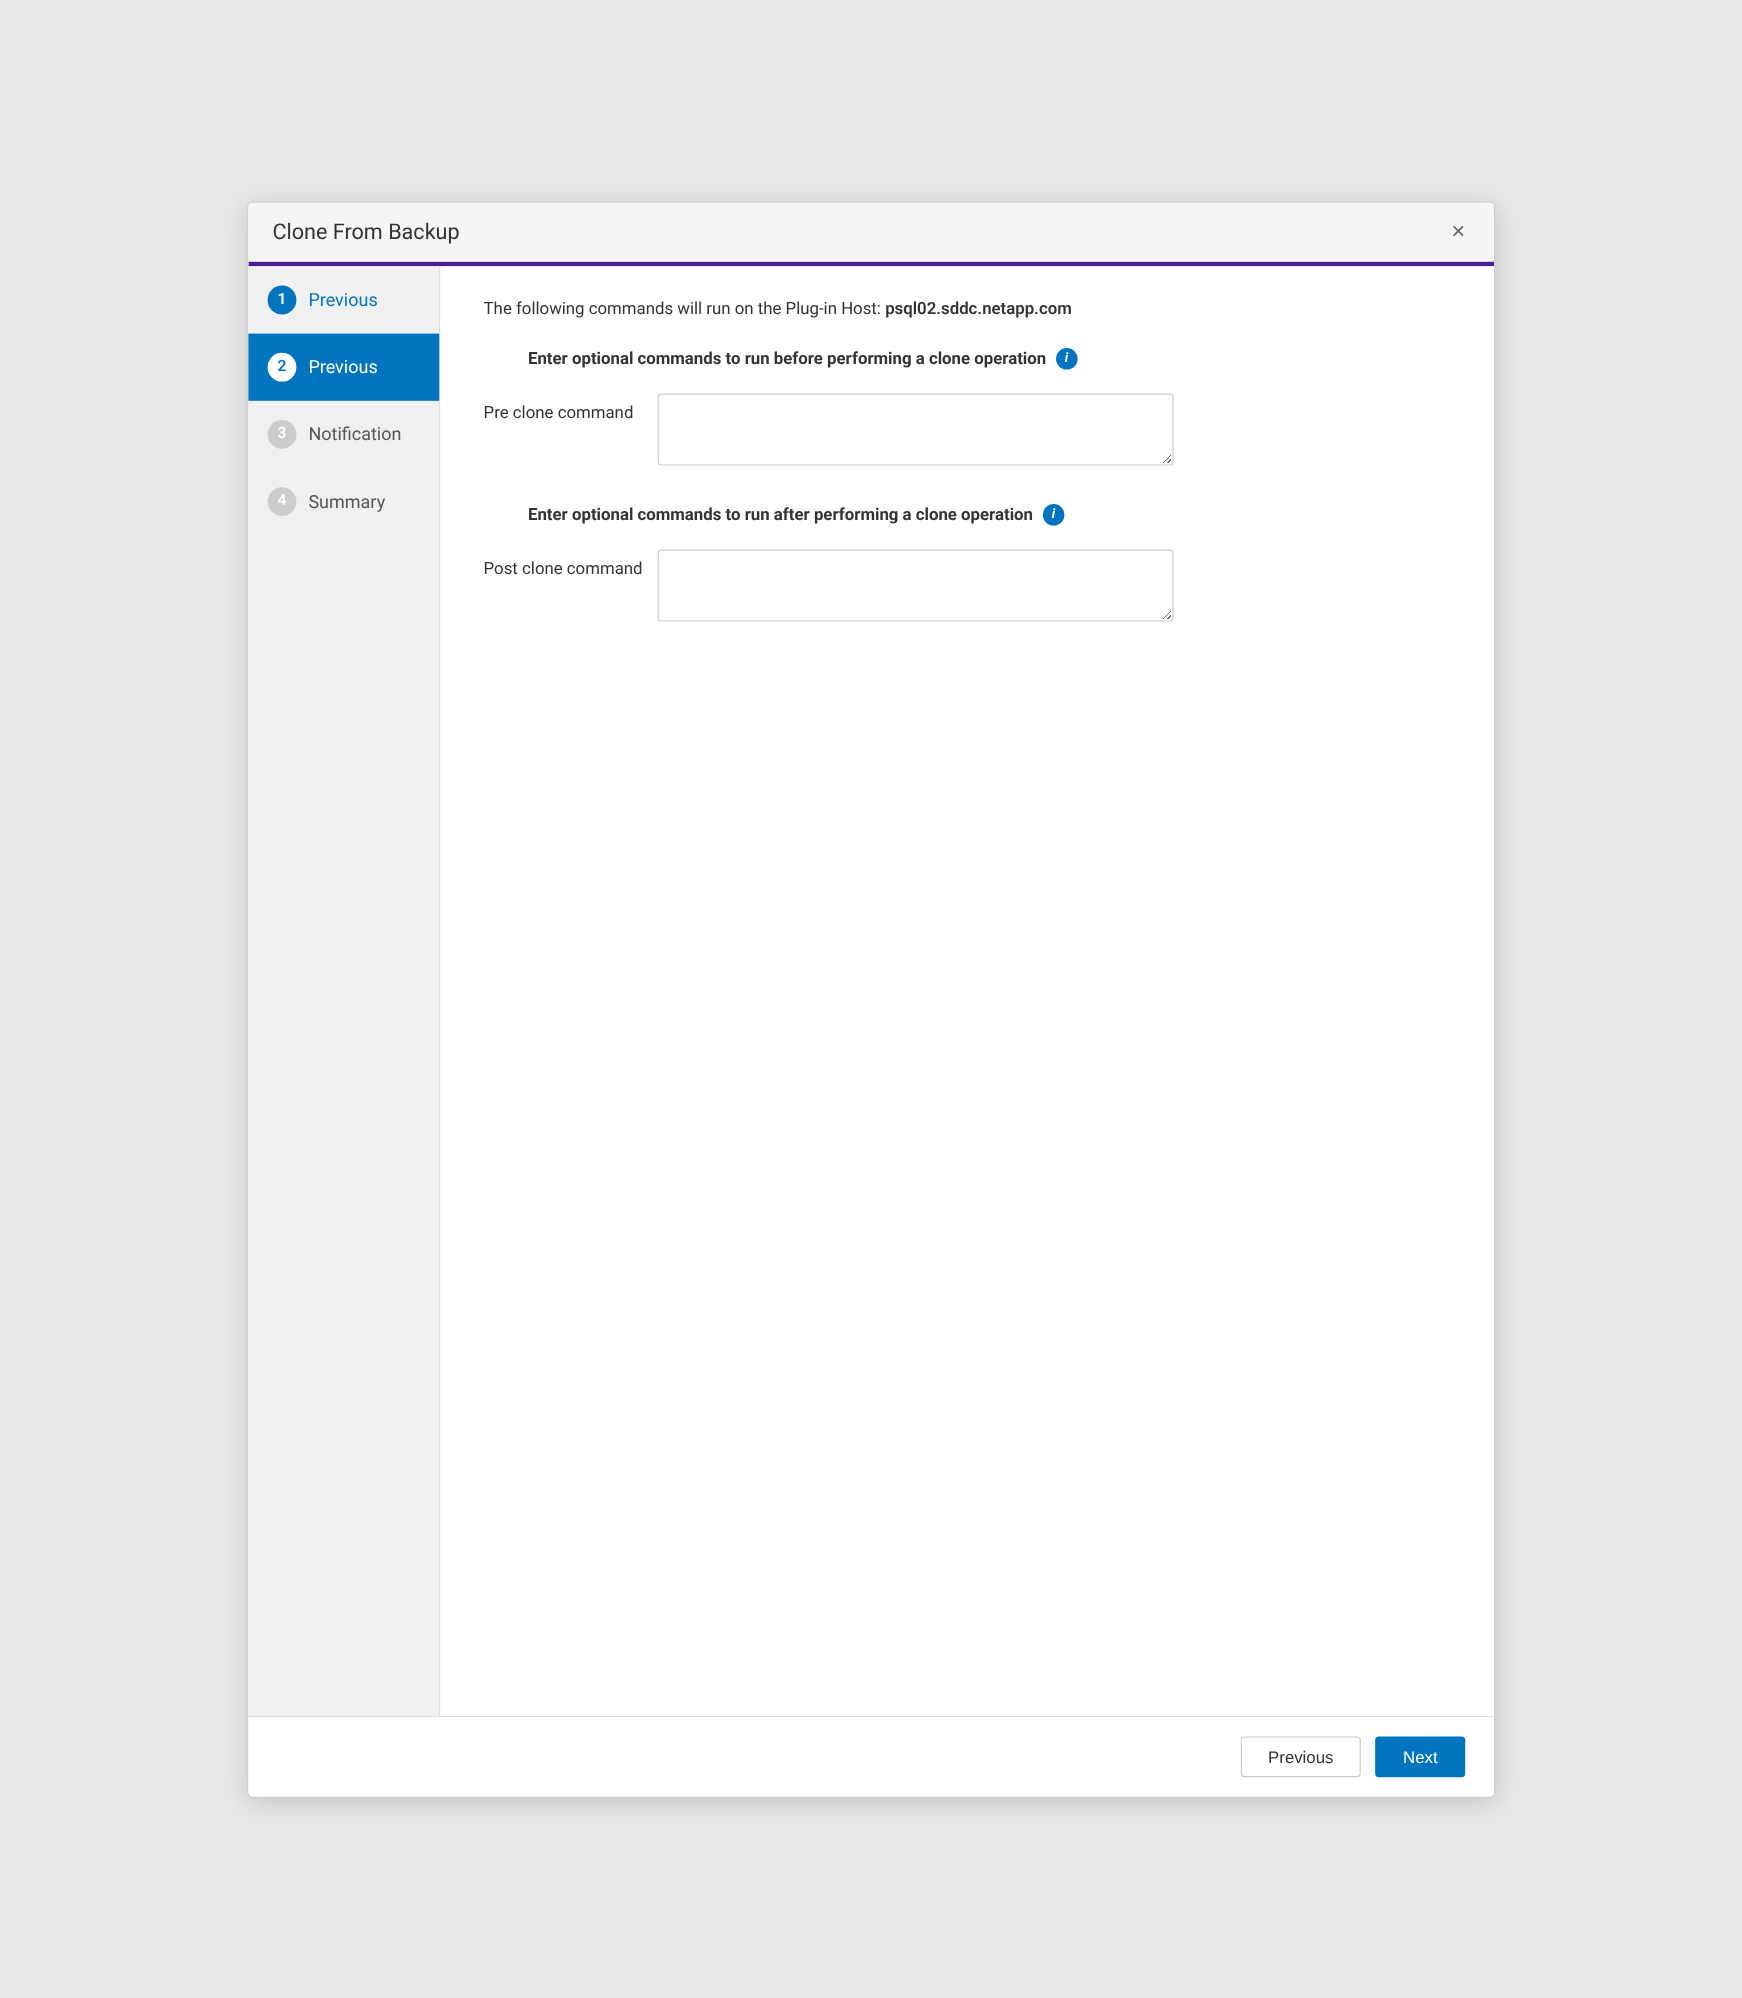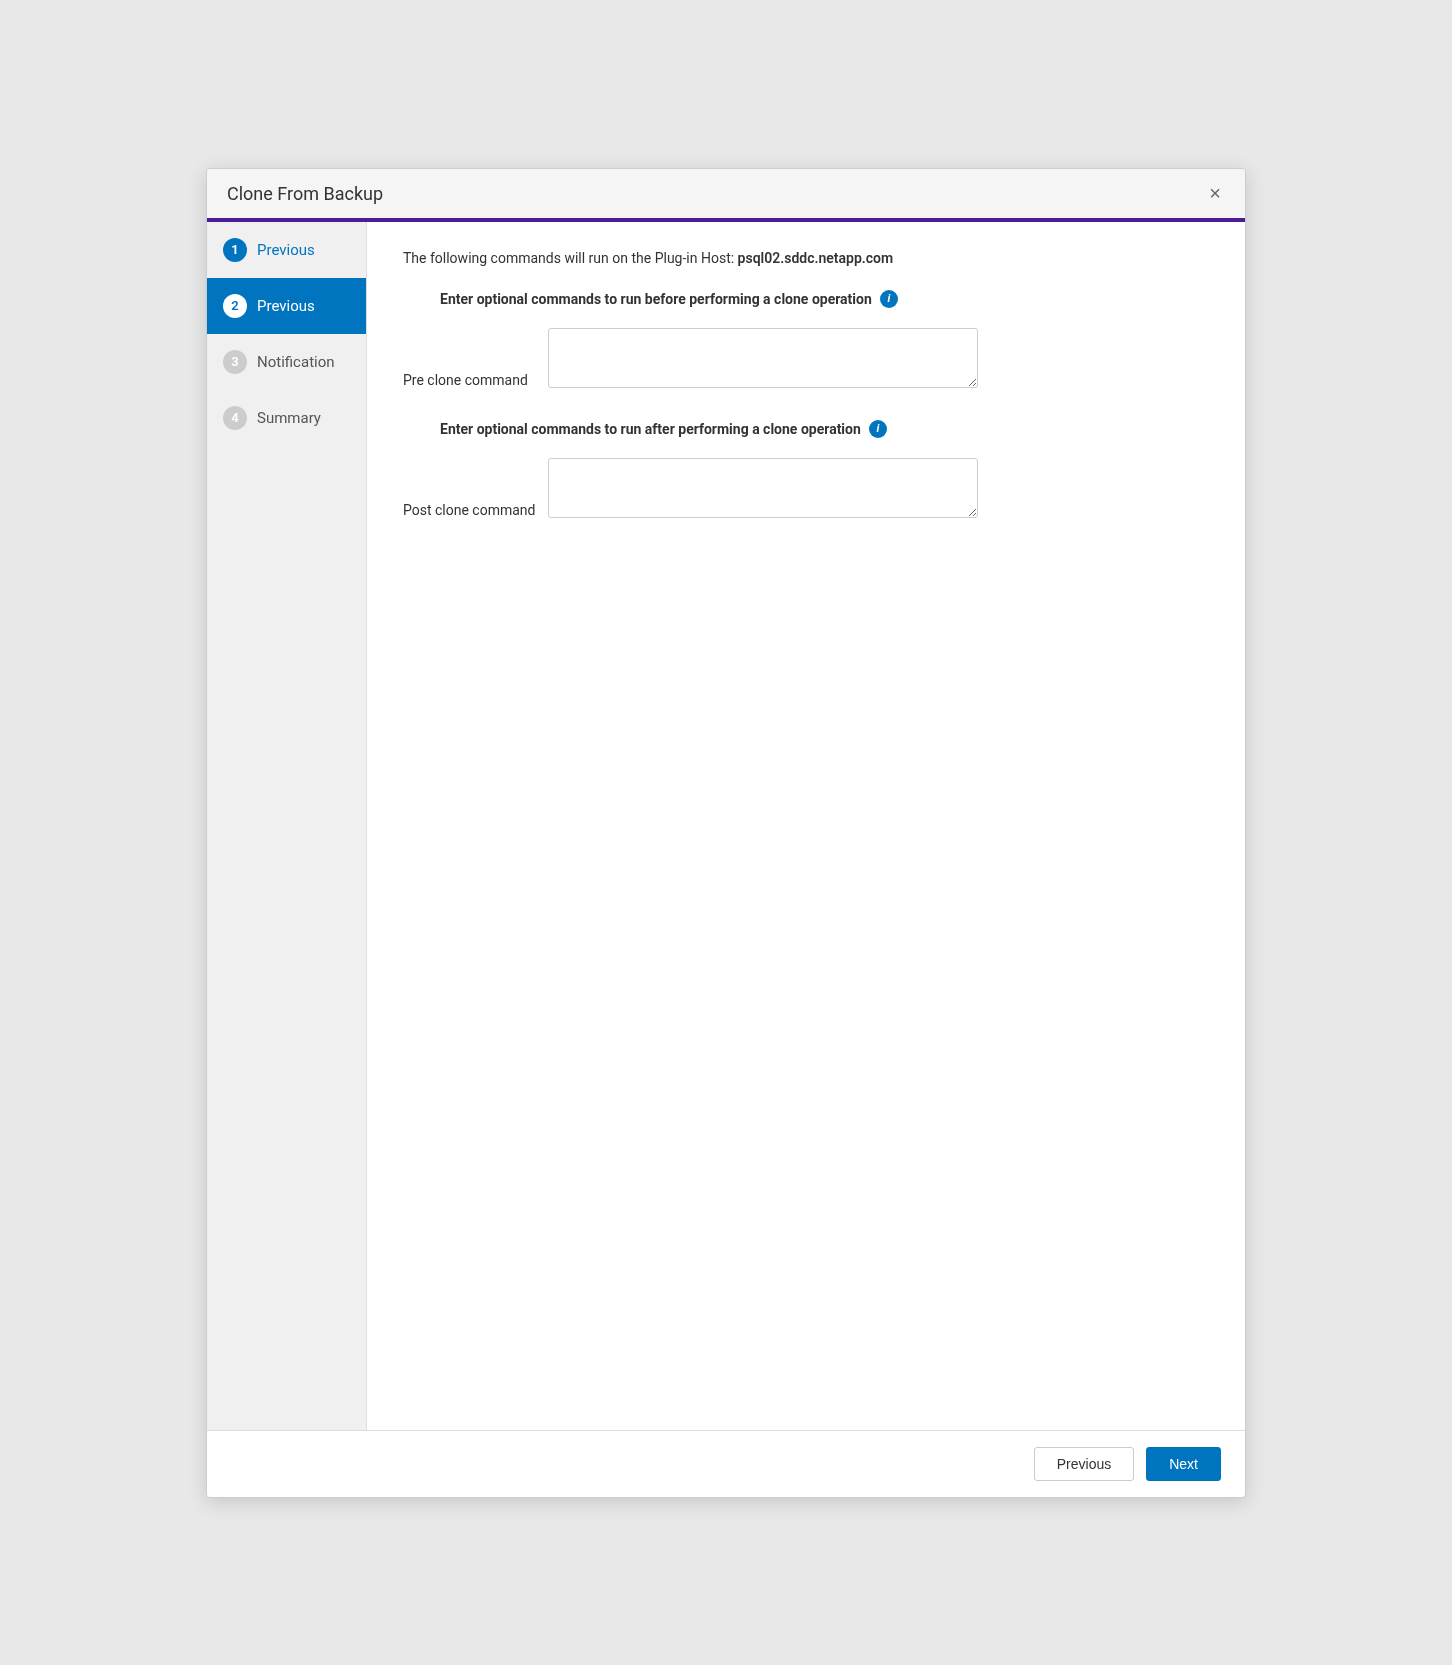--- a/index.html
+++ b/index.html
@@ -148,21 +148,21 @@
       color: #fff;
       font-size: 11px;
       font-weight: 700;
       font-style: italic;
       cursor: pointer;
       flex-shrink: 0;
     }
 
     .form-row {
       display: flex;
-      align-items: flex-end;
+      align-items: flex-start;
       margin-bottom: 32px;
     }
 
     .form-label {
       font-size: 14px;
       color: #333;
       width: 145px;
       flex-shrink: 0;
       padding-top: 8px;
     }

